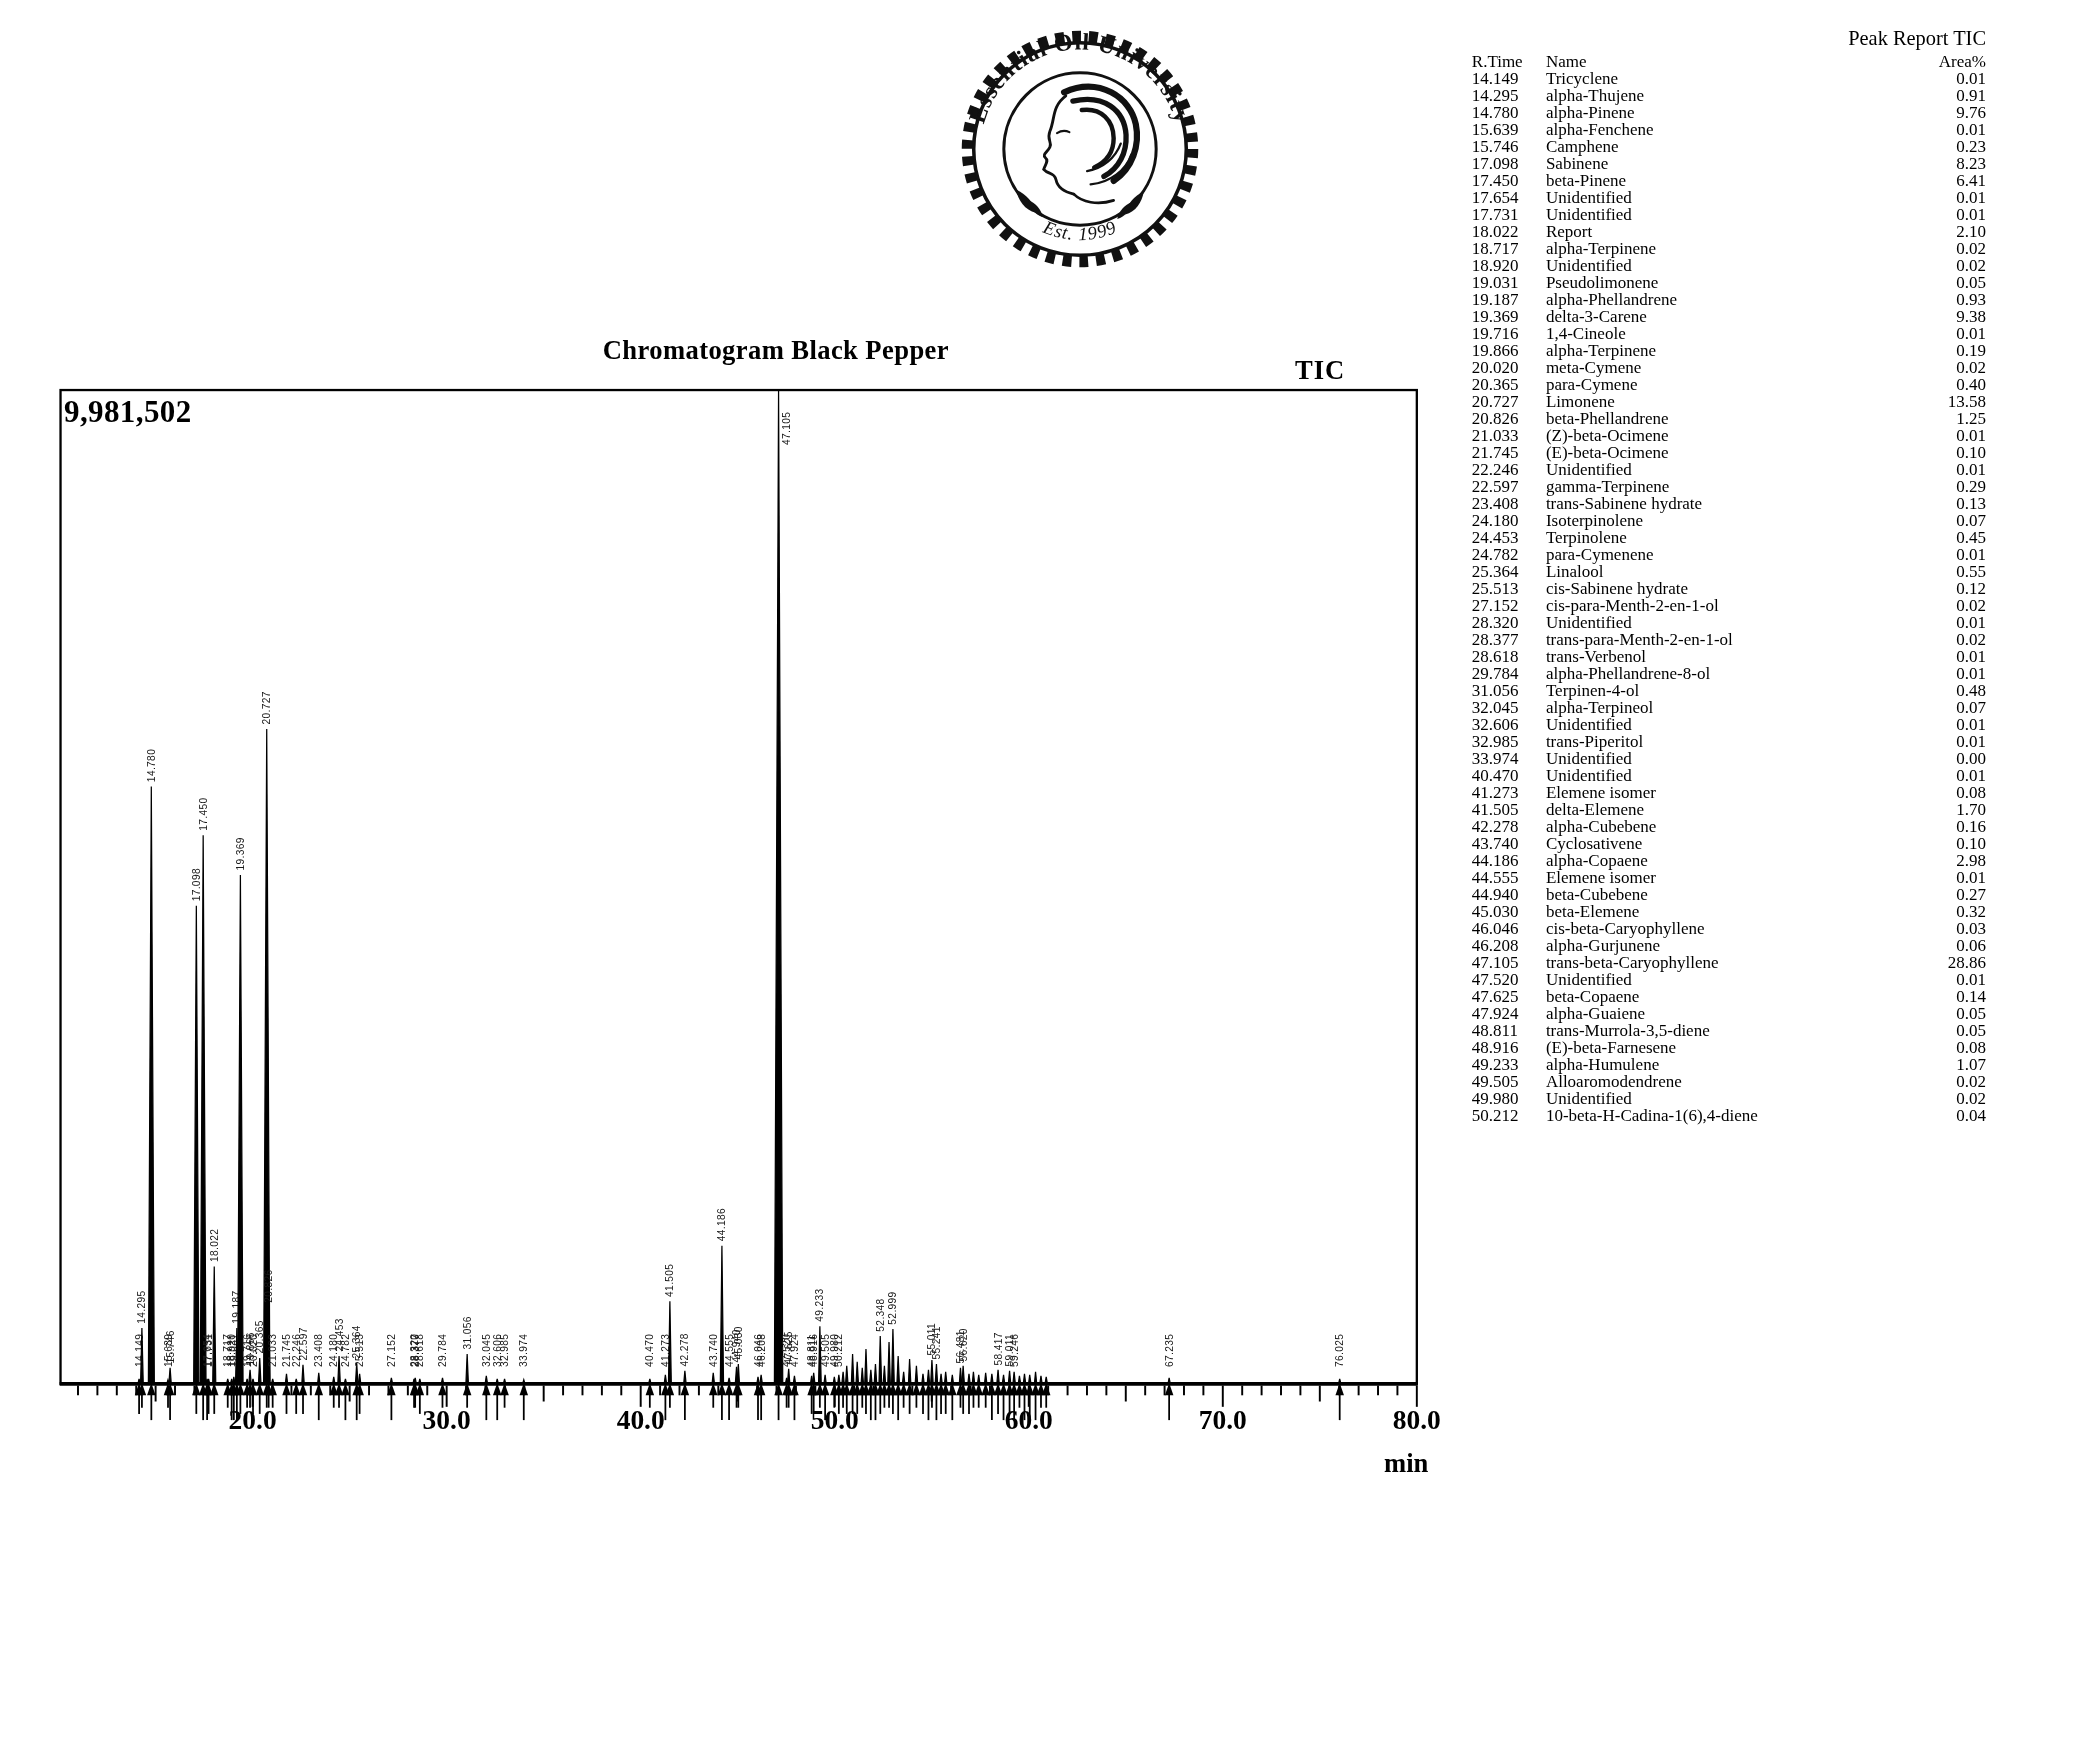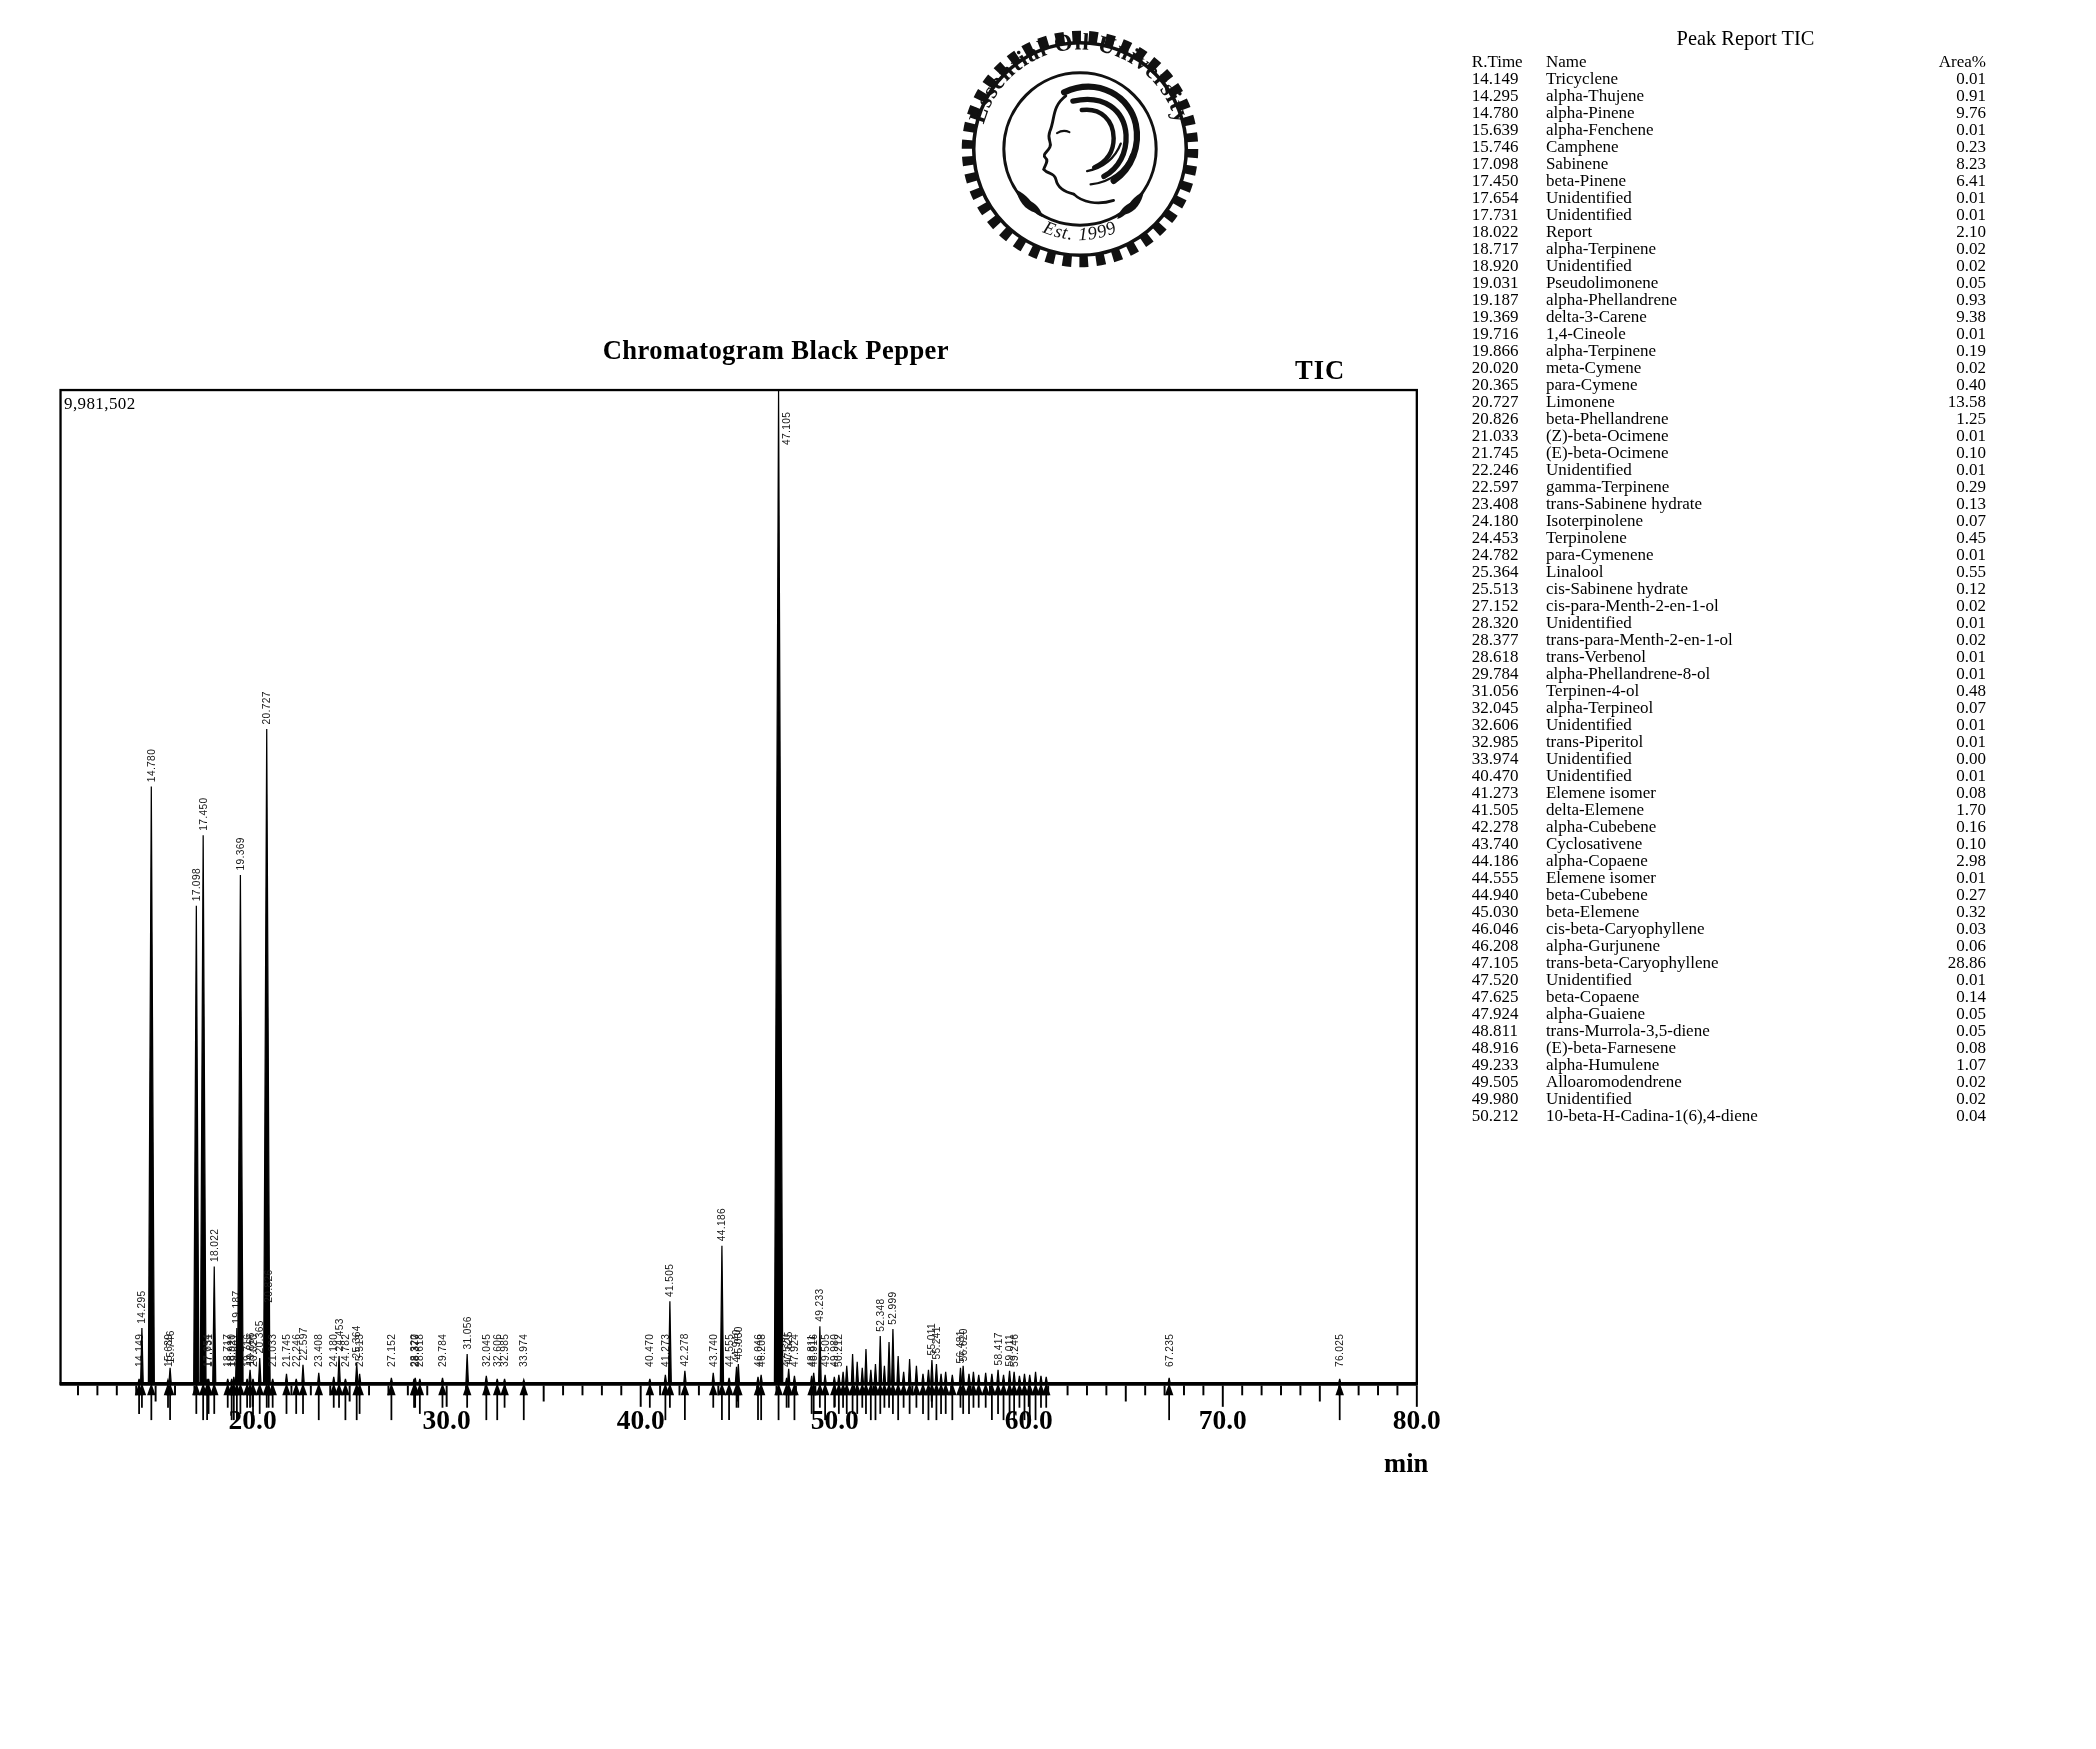--- a/index.html
+++ b/index.html
@@ -6,34 +6,34 @@
   body{
     width:2097px;height:1749px;position:relative;background:#ffffff;
     font-family:"Liberation Serif", serif;color:#000;overflow:hidden;
   }
   .abs{position:absolute;}
   .chart-title{
     left:355px;top:335px;width:594px;text-align:right;
     font-size:26.6px;font-weight:bold;letter-spacing:0.4px;
   }
   .ymax-label{
-    left:64px;top:394px;font-size:17px;font-weight:normal;letter-spacing:0.4px;
+    left:64px;top:394px;font-size:31px;font-weight:bold;letter-spacing:0.4px;
   }
   .tic-label{
     left:1295px;top:355px;width:124px;text-align:left;
     font-size:26.6px;font-weight:bold;letter-spacing:0.9px;
   }
   #chart-svg{position:absolute;left:0;top:0;width:2097px;height:1749px;}
   .logo{left:956px;top:23px;width:248px;height:252px;}
 
   .peak-table{
     left:1470px;top:25px;width:516px;font-size:17px;line-height:17px;
   }
   .pt-title{
-    text-align:center;font-size:20.4px;line-height:26.6px;padding-left:35px;
+    text-align:right;font-size:20.4px;line-height:26.6px;padding-left:35px;
     margin-bottom:1.8px;
   }
   .pt-head,.pt-row{
     display:grid;grid-template-columns:67px 1fr 82px;column-gap:8.9px;
   }
   .pt-head .c-time,.pt-row .c-time{text-align:left;padding-left:1.8px;}
   .pt-head .c-name,.pt-row .c-name{text-align:left;}
   .pt-head .c-area,.pt-row .c-area{text-align:right;}
 </style>
 </head>

